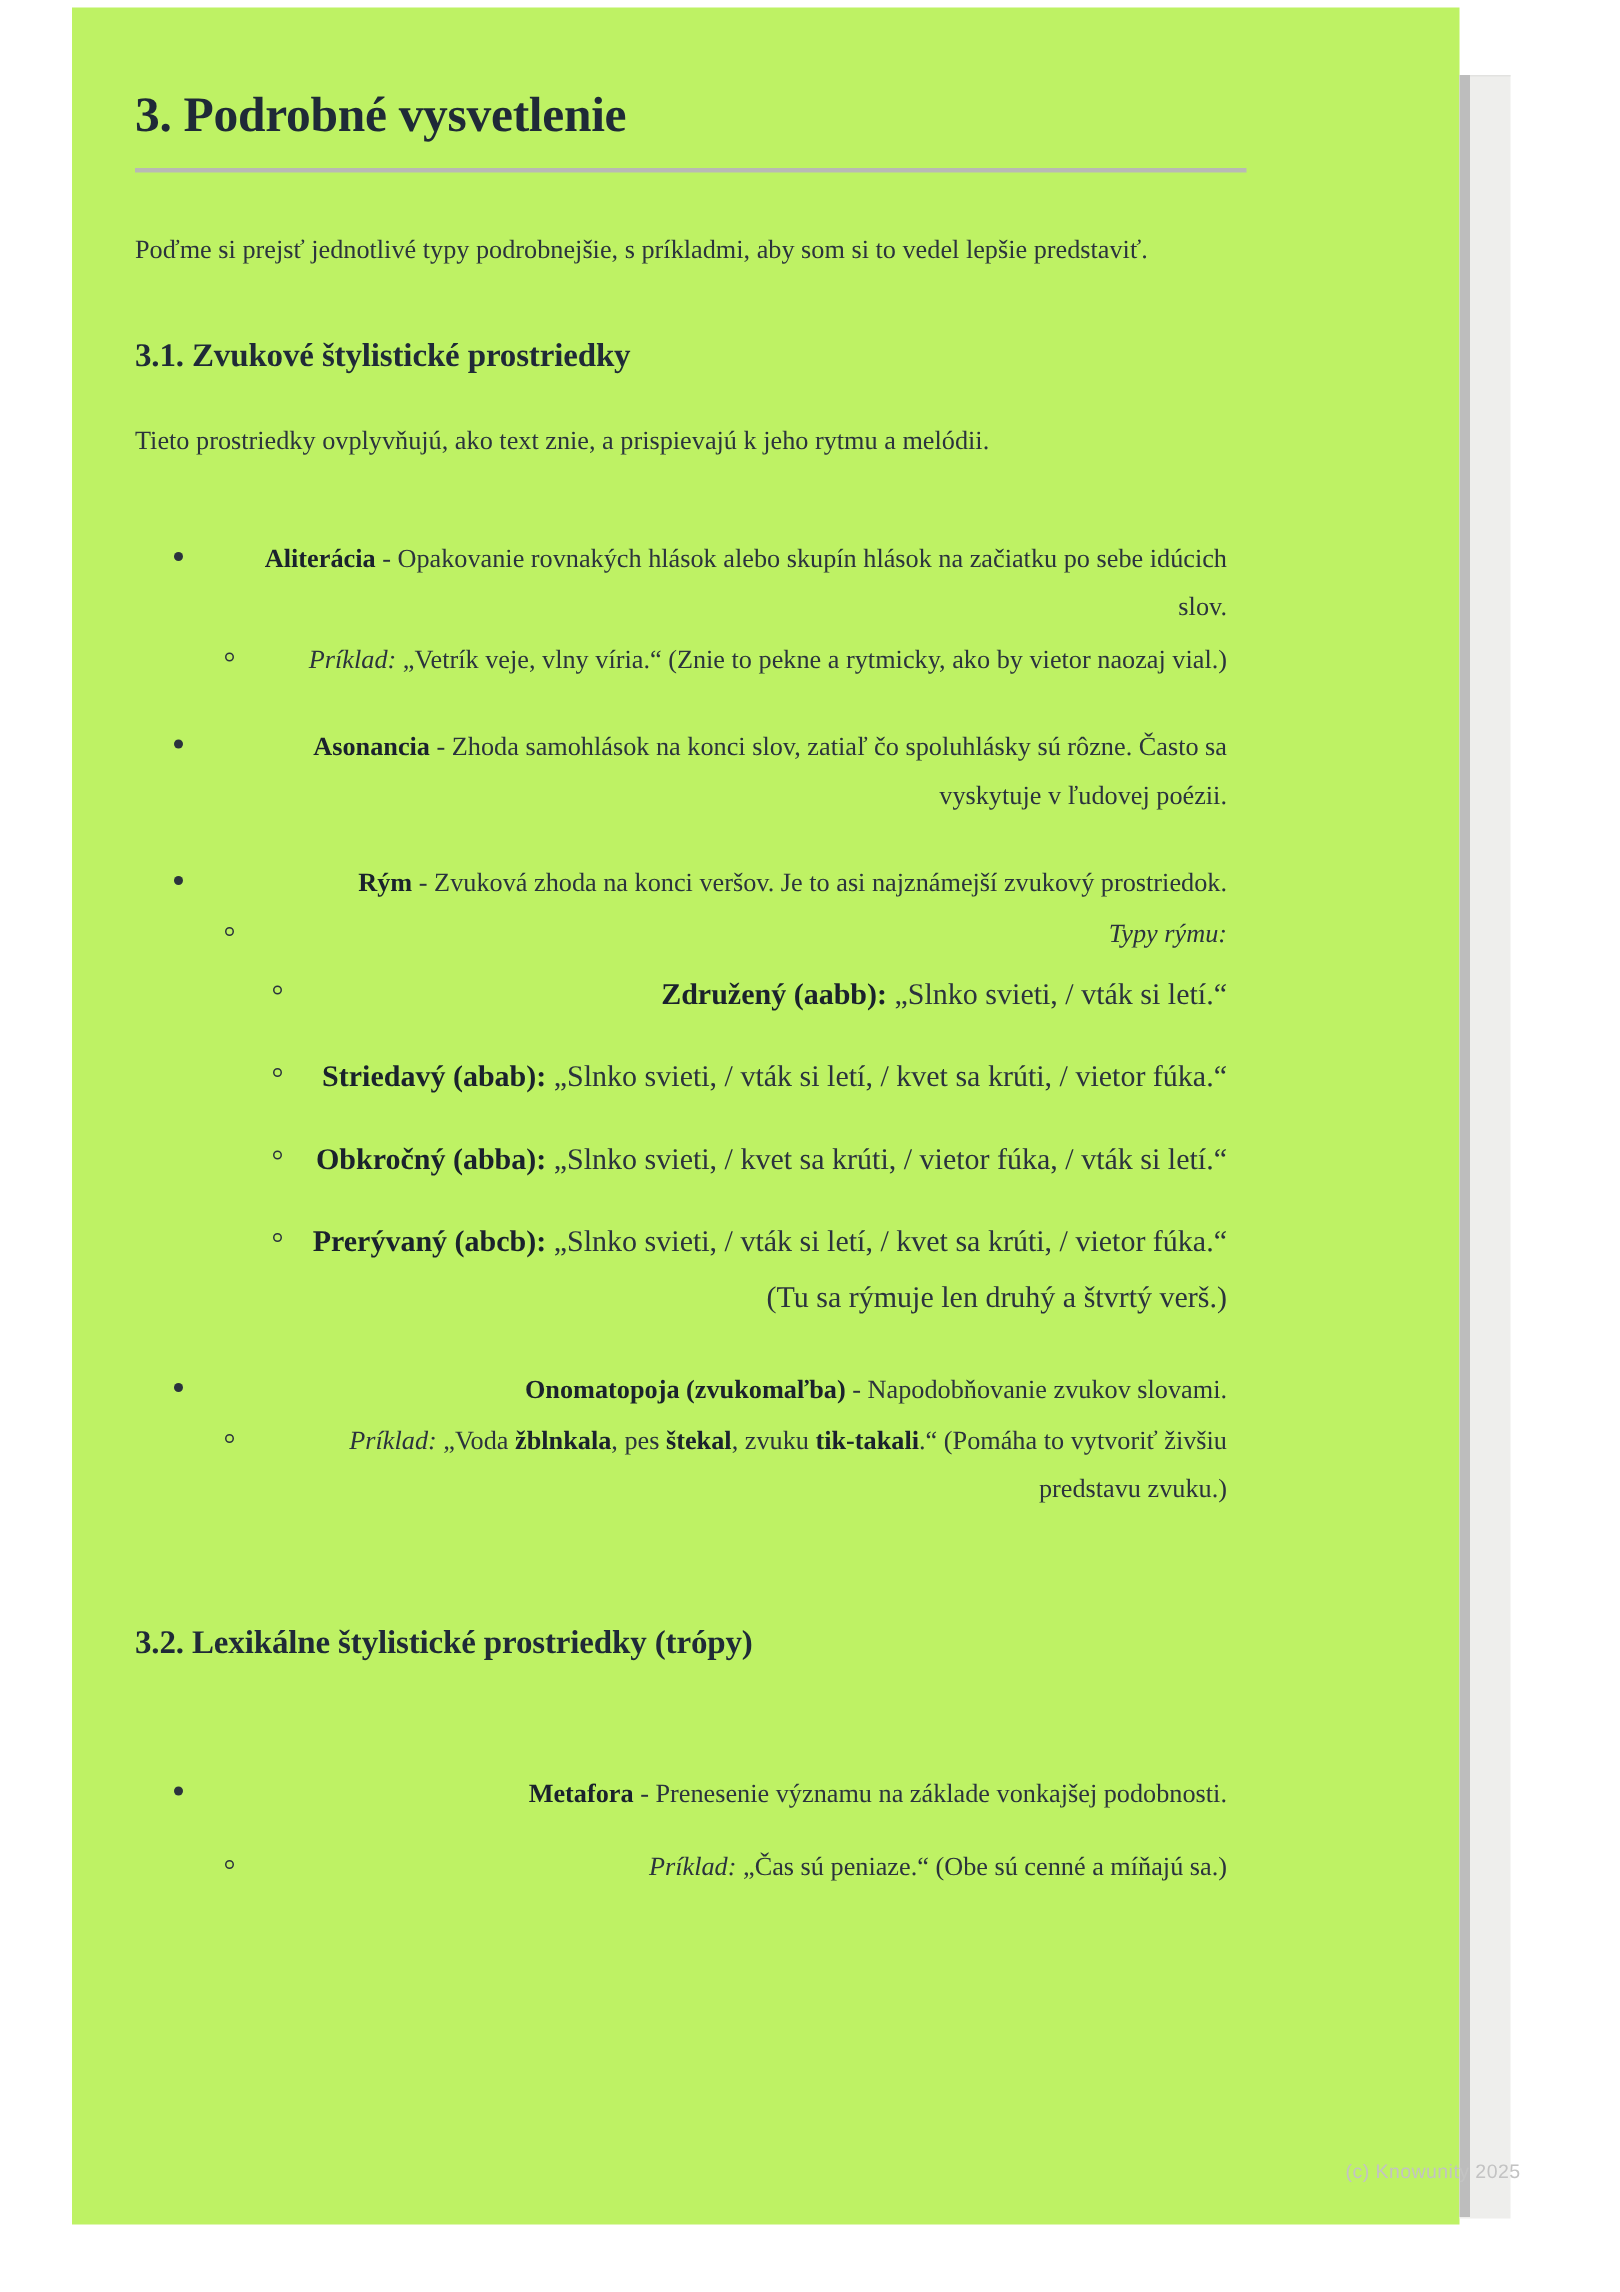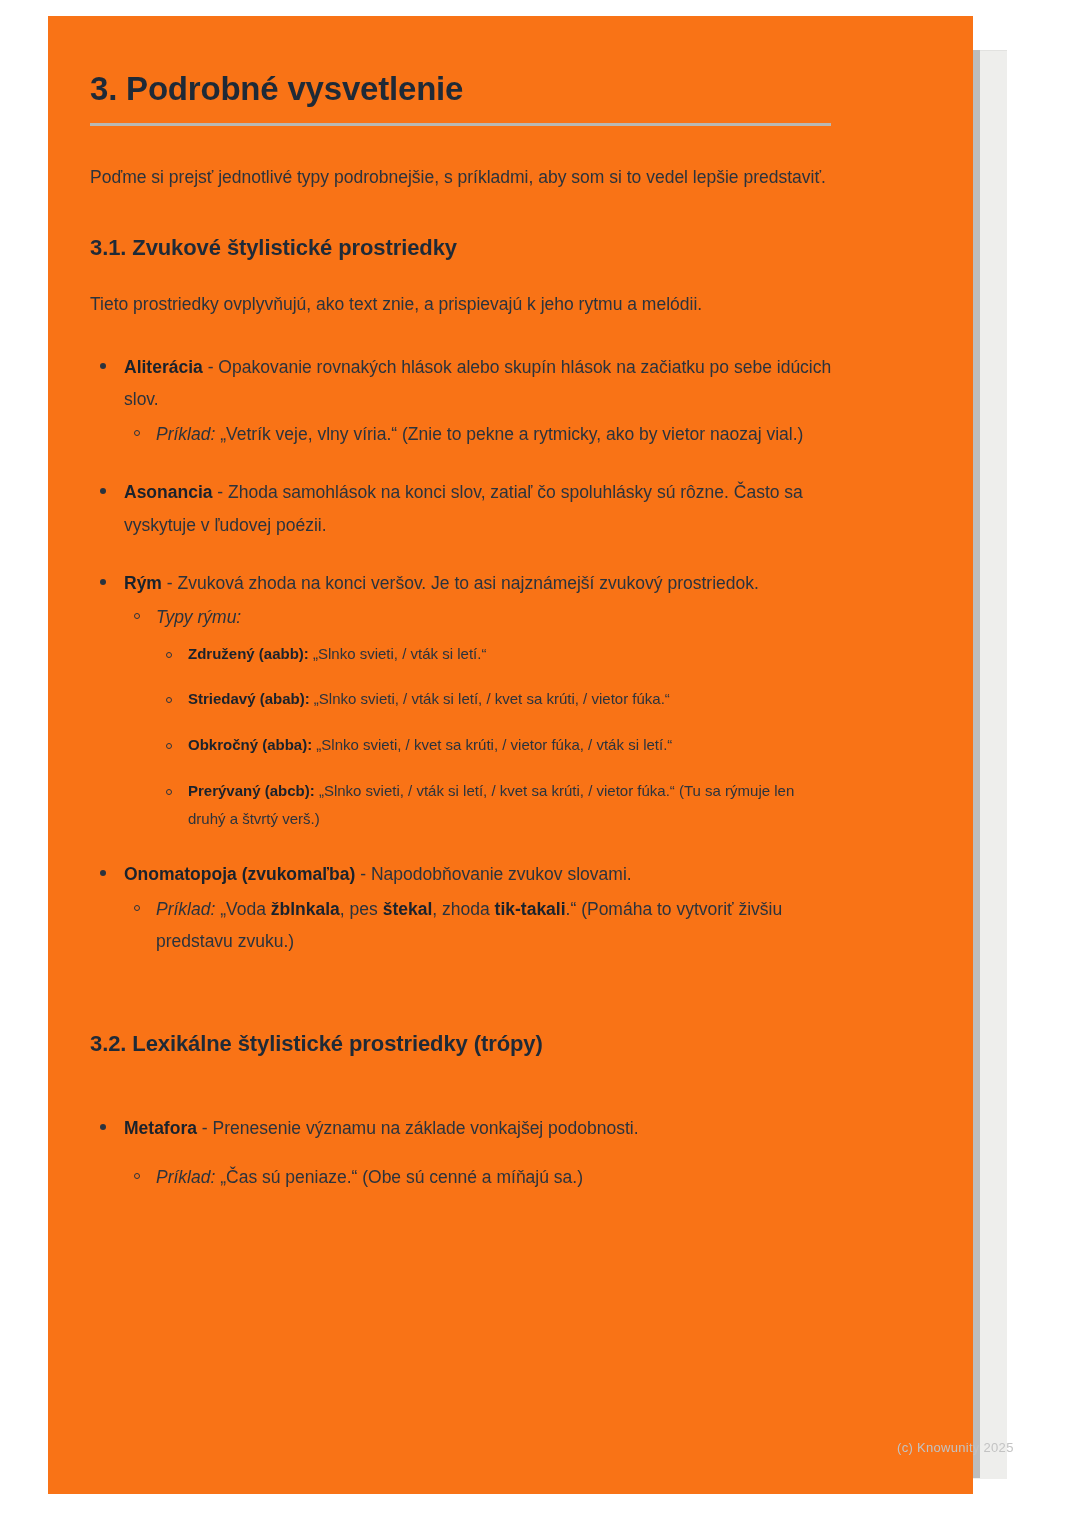--- a/index.html
+++ b/index.html
@@ -13,26 +13,27 @@
     background: #ffffff;
     font-family: "Liberation Sans", sans-serif;
     overflow: hidden;
     position: relative;
   }
 
   
   #page-sheet {
     position: absolute;
     left: 48px;
-    top: 16px;
+    top: 5px;
     width: 925px;
     height: 1478px;
-    background: #f97316;
+    background: #bef264;
     box-sizing: border-box;
     padding: 0;
+    font-family: Liberation Serif, serif;
   }
 
   #content-column {
     position: absolute;
     left: 42px;
     top: 0;
     width: 744px;
   }
 
   
@@ -91,22 +92,23 @@
 
   .spacer-24 { height: 24px; }
   .spacer-30 { height: 30px; }
   .spacer-34 { height: 34px; }
   .spacer-40 { height: 40px; }
   .spacer-46 { height: 46px; }
 
   
   ul.lvl1 {
     list-style: none;
-    margin: 0;
-    padding: 0;
+    margin: 16px;
+    padding: 0;
+    text-align: right;
   }
   ul.lvl1 > li.item1 {
     position: relative;
     padding-left: 34px;
     margin-bottom: 26px;
     font-size: 17.5px;
     line-height: 1.85;
     color: #2b333d;
   }
   ul.lvl1 > li.item1 > .bullet-disc {
@@ -146,21 +148,21 @@
 
   ul.lvl3 {
     list-style: none;
     margin: 6px 0 0 0;
     padding: 0;
   }
   ul.lvl3 > li.item3 {
     position: relative;
     padding-left: 32px;
     margin-bottom: 18px;
-    font-size: 15px;
+    font-size: 20px;
     line-height: 1.85;
     color: #2b333d;
   }
   ul.lvl3 > li.item3:last-child { margin-bottom: 0; }
   ul.lvl3 > li.item3 > .bullet-circle {
     position: absolute;
     left: 10px;
     top: 12px;
     width: 6px;
     height: 6px;
@@ -254,21 +256,21 @@
           </li>
         </ul>
       </li>
 
       <li class="item1">
         <span class="bullet-disc"></span>
         <span class="b">Onomatopoja (zvukomaľba)</span><span> - </span><span>Napodobňovanie zvukov slovami.</span>
         <ul class="lvl2">
           <li class="item2">
             <span class="bullet-circle"></span>
-            <span class="i">Príklad:</span><span> „Voda </span><span class="b">žblnkala</span><span>, pes </span><span class="b">štekal</span><span>, zhoda </span><span class="b">tik-takali</span><span>.“ (Pomáha to vytvoriť živšiu predstavu zvuku.)</span>
+            <span class="i">Príklad:</span><span> „Voda </span><span class="b">žblnkala</span><span>, pes </span><span class="b">štekal</span><span>, zvuku </span><span class="b">tik-takali</span><span>.“ (Pomáha to vytvoriť živšiu predstavu zvuku.)</span>
           </li>
         </ul>
       </li>
 
     </ul>
 
     <div class="spacer-46"></div>
 
     <h2 class="doc-h2">3.2. Lexikálne štylistické prostriedky (trópy)</h2>
 

